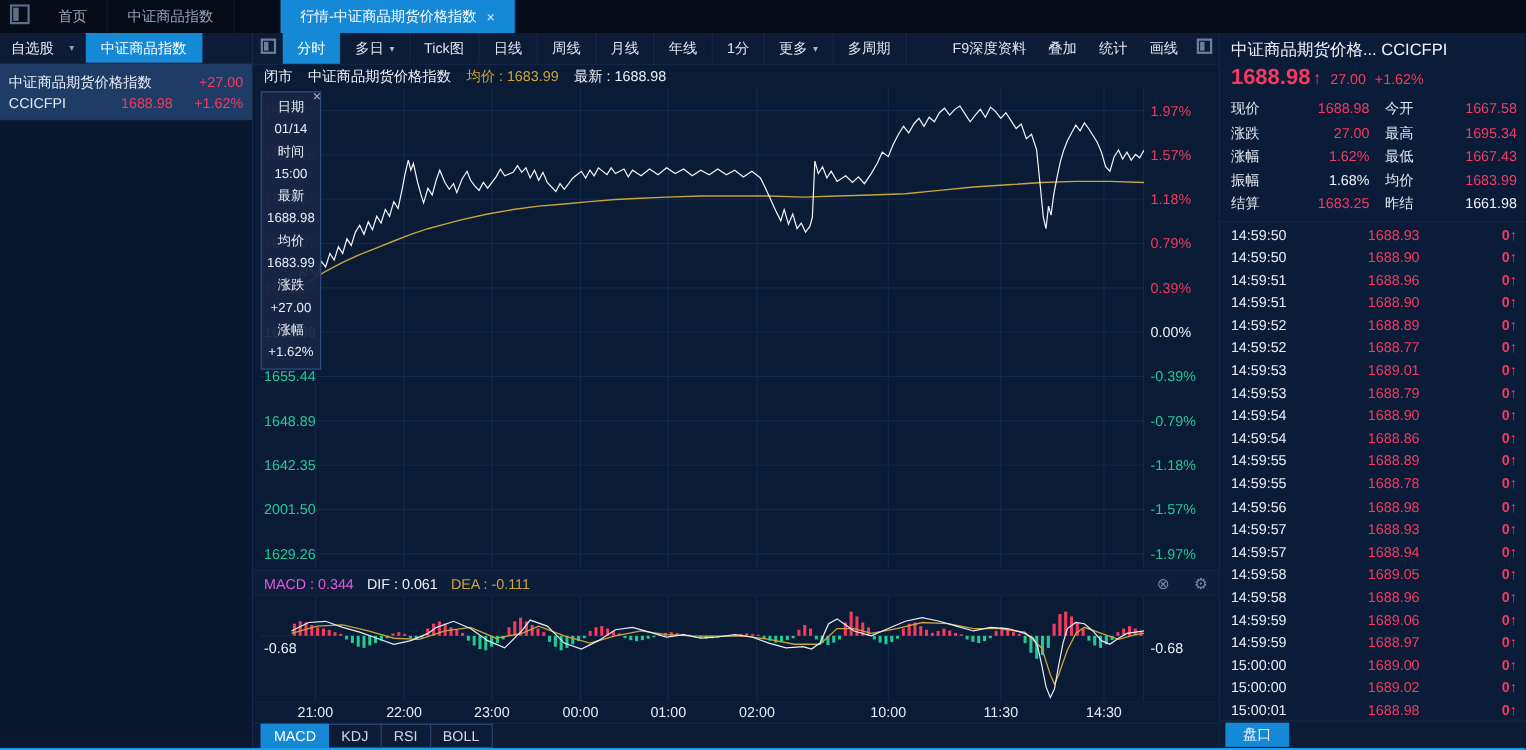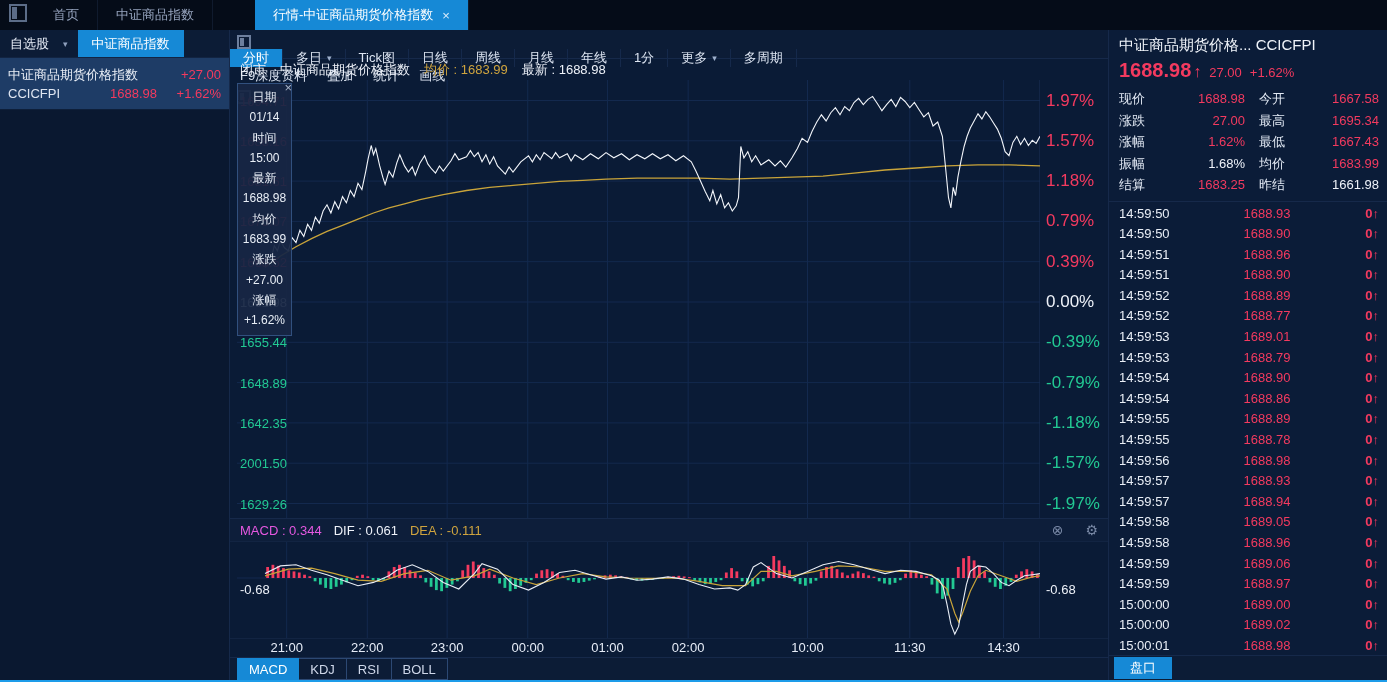--- a/index.html
+++ b/index.html
@@ -27,34 +27,34 @@
   .watch-item{padding:7px 8px 6px 8px;border-bottom:1px solid #0e1f3a;}
   .watch-item.selected{background:#1e3c66;}
   .watch-row{display:flex;align-items:center;font-size:13px;line-height:19px;}
   .watch-name{flex:1;color:#e9eef6;white-space:nowrap;overflow:hidden;}
   .watch-code{flex:1;color:#dfe6f2;}
   .watch-price{width:78px;text-align:right;}
   .watch-chg{width:64px;text-align:right;}
 
   
   #center{position:absolute;left:230px;top:30px;width:878px;height:650px;background:#0a1b36;}
-  #toolbar{position:absolute;left:0;top:0;width:878px;height:29px;background:#0c1c36;border-bottom:1px solid #16294a;display:flex;align-items:stretch;flex-direction:column;}
+  #toolbar{position:absolute;left:0;top:0;width:878px;height:29px;background:#0c1c36;border-bottom:1px solid #16294a;display:flex;align-items:stretch;}
   .tb-icon{width:14px;height:14px;border:2px solid #6d7f9d;margin:5px 6px 0 7px;position:relative;flex:none;}
   .tb-icon::after{content:"";position:absolute;left:1px;top:1px;bottom:1px;width:4px;background:#6d7f9d;}
   .tb-btn{display:flex;align-items:center;padding:0 13px;font-size:13px;color:#dde5f2;border-right:1px solid #15294b;white-space:nowrap;}
   .tb-btn.active{background:#1689d6;color:#fff;}
   .tb-btn .caret{font-size:9px;margin-left:5px;color:#9fb0cc;}
   #toolbar-spacer{flex:1;}
   .tb-right{display:flex;align-items:center;padding:0 10px;font-size:13px;color:#dde5f2;white-space:nowrap;}
   #info-bar{position:absolute;left:0;top:29px;width:878px;height:22px;display:flex;align-items:center;font-size:13px;color:#e6ecf7;padding-left:10px;gap:14px;white-space:nowrap;}
 
   #main-chart-svg{position:absolute;left:7px;top:50px;}
   #macd-svg{position:absolute;left:7px;top:512px;}
   .axis-label-left{position:absolute;font-size:13px;left:10px;transform:translateY(-50%);}
-  .axis-label-right{position:absolute;font-size:17px;left:816px;transform:translateY(-50%);}
+  .axis-label-right{position:absolute;font-size:13px;left:816px;transform:translateY(-50%);}
   .time-label{position:absolute;top:610px;transform:translateX(-50%);font-size:13px;color:#e6ecf7;}
   .macd-min-label{position:absolute;font-size:13px;color:#eef2f9;top:552px;}
 
   
   #tooltip{position:absolute;left:7px;top:53px;width:55px;background:rgba(23,38,68,0.94);border:1px solid #31507e;z-index:5;padding:3px 0 4px 0;}
   #tooltip-close{position:absolute;right:-1px;top:-2px;color:#aab6ca;font-size:13px;line-height:11px;}
   .tip-cell{text-align:center;font-size:12px;line-height:20.3px;color:#e8eef6;white-space:nowrap;}
 
   
   #macd-head{position:absolute;left:0;top:488px;width:878px;height:24px;background:#0d1e3a;border-top:1px solid #16294a;border-bottom:1px solid #122442;display:flex;align-items:center;padding-left:10px;gap:12px;font-size:13px;}

